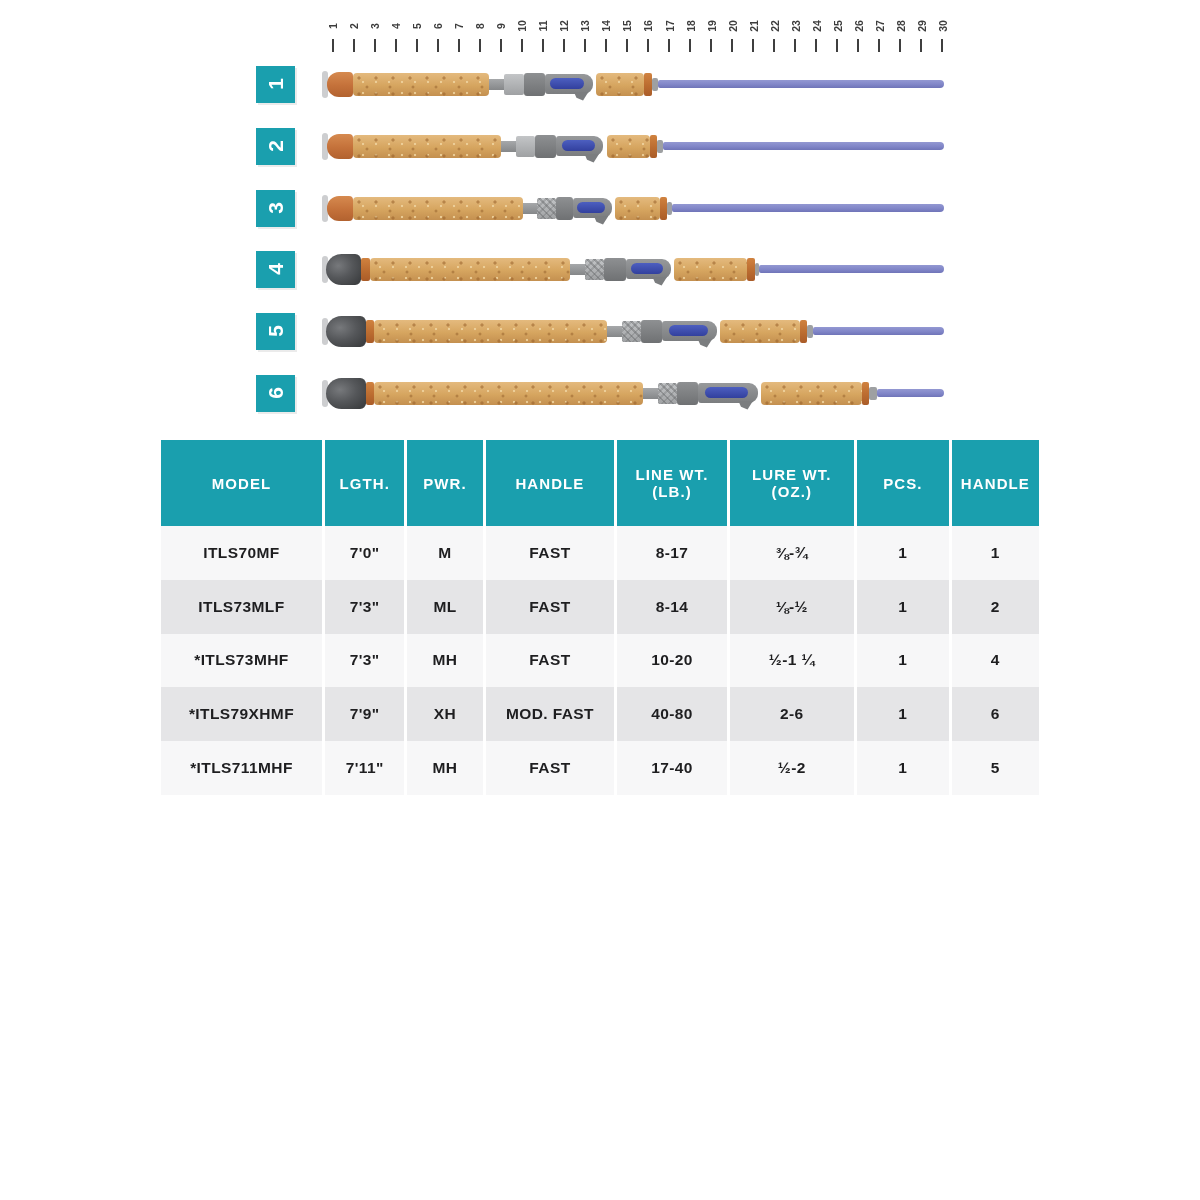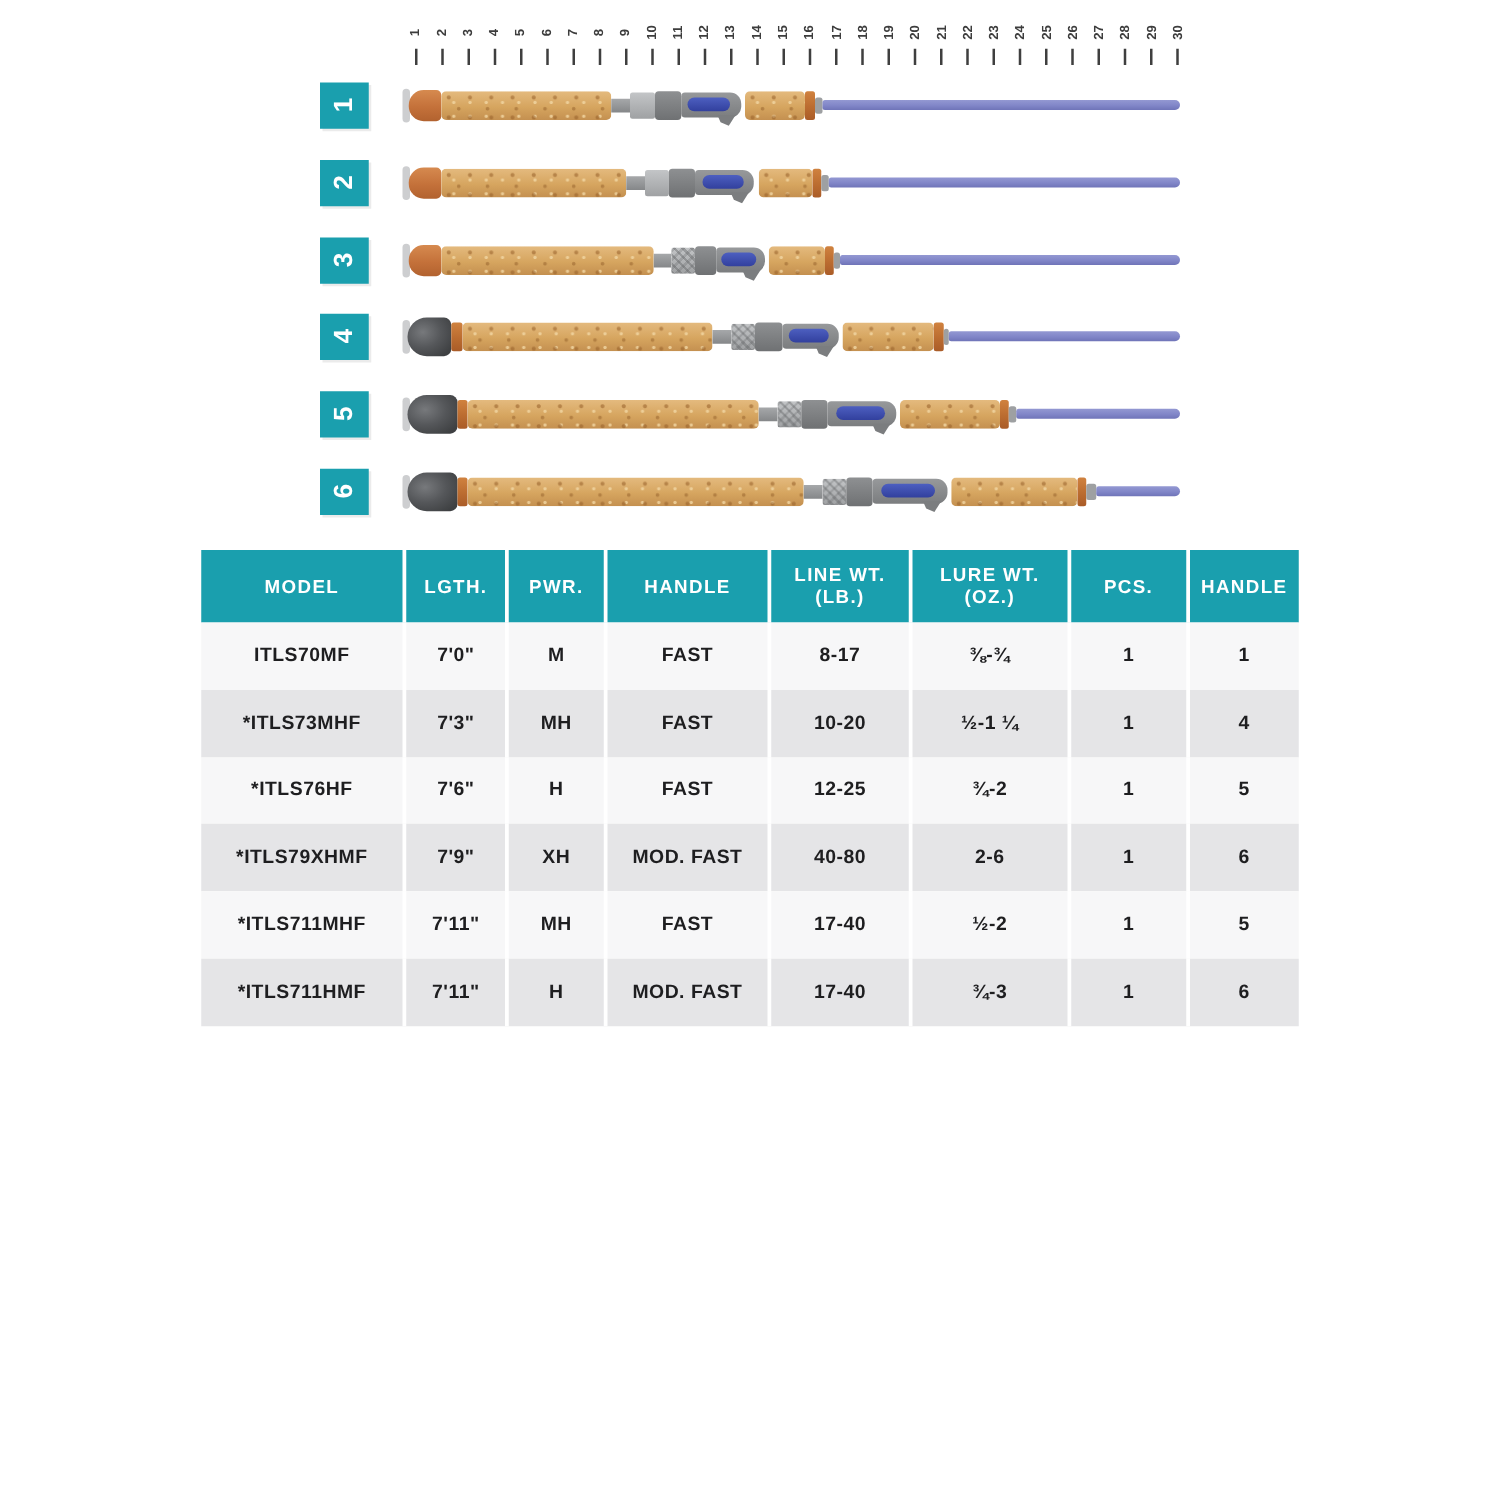--- a/index.html
+++ b/index.html
@@ -46,21 +46,21 @@
         background:linear-gradient(180deg,#4d5fc0,#32409e);}
   .seg-body::after{content:"";position:absolute;right:8%;bottom:-7px;width:15px;height:9px;background:#7b7d7f;
         clip-path:polygon(0 0,100% 0,62% 100%,18% 70%);}
   .seg-tip{top:11px;height:13px;background:#9ea0a2;border-radius:2px;}
   .seg-blank{top:13px;height:8px;border-radius:2px 4px 4px 2px;
         background:linear-gradient(180deg,#9398d2 0%,#8186c8 55%,#6f74b8 100%);}
 
   
   .spec-table{position:absolute;left:161px;top:440px;width:878px;border-collapse:collapse;table-layout:fixed;}
   .spec-table th{background:var(--teal,#1a9fae);color:#fff;font-size:15px;font-weight:700;
-        letter-spacing:1.1px;height:54px;text-align:center;vertical-align:middle;white-space:pre-line;padding:2px 2px;}
+        letter-spacing:1.1px;height:54px;text-align:center;vertical-align:middle;white-space:pre-line;padding:16px 2px;}
   .spec-table td{height:53.8px;text-align:center;vertical-align:middle;color:#1e1e20;
         font-size:15.5px;font-weight:700;letter-spacing:.4px;padding:0 2px;}
   .spec-table th + th, .spec-table td + td{border-left:3px solid #ffffff;}
   .spec-table tbody tr:nth-child(odd) td{background:#f7f7f8;}
   .spec-table tbody tr:nth-child(even) td{background:#e5e5e7;}
   .c-model{width:18.5%;} .c-lgth{width:9.4%;} .c-pwr{width:8.9%;} .c-action{width:15.0%;}
   .c-line{width:12.8%;} .c-lure{width:14.5%;} .c-pcs{width:10.8%;} .c-handle{width:10.1%;}
 </style>
 </head>
 <body>
@@ -331,64 +331,54 @@
           <td>ITLS70MF</td>
           <td>7'0"</td>
           <td>M</td>
           <td>FAST</td>
           <td>8-17</td>
           <td>⅜-¾</td>
           <td>1</td>
           <td>1</td>
         </tr>
         <tr>
+          <td>ITLS73MLF</td>
+          <td>7'3"</td>
+          <td>ML</td>
+          <td>FAST</td>
+          <td>8-14</td>
+          <td>⅛-½</td>
+          <td>1</td>
+          <td>2</td>
+        </tr>
+        <tr>
           <td>*ITLS73MHF</td>
           <td>7'3"</td>
           <td>MH</td>
           <td>FAST</td>
           <td>10-20</td>
           <td>½-1 ¼</td>
           <td>1</td>
           <td>4</td>
         </tr>
         <tr>
-          <td>*ITLS76HF</td>
-          <td>7'6"</td>
-          <td>H</td>
-          <td>FAST</td>
-          <td>12-25</td>
-          <td>¾-2</td>
-          <td>1</td>
-          <td>5</td>
-        </tr>
-        <tr>
           <td>*ITLS79XHMF</td>
           <td>7'9"</td>
           <td>XH</td>
           <td>MOD. FAST</td>
           <td>40-80</td>
           <td>2-6</td>
           <td>1</td>
           <td>6</td>
         </tr>
         <tr>
           <td>*ITLS711MHF</td>
           <td>7'11"</td>
           <td>MH</td>
           <td>FAST</td>
           <td>17-40</td>
           <td>½-2</td>
           <td>1</td>
           <td>5</td>
         </tr>
-        <tr>
-          <td>*ITLS711HMF</td>
-          <td>7'11"</td>
-          <td>H</td>
-          <td>MOD. FAST</td>
-          <td>17-40</td>
-          <td>¾-3</td>
-          <td>1</td>
-          <td>6</td>
-        </tr>
       </tbody>
   </table>
 </div>
 
 </body></html>

